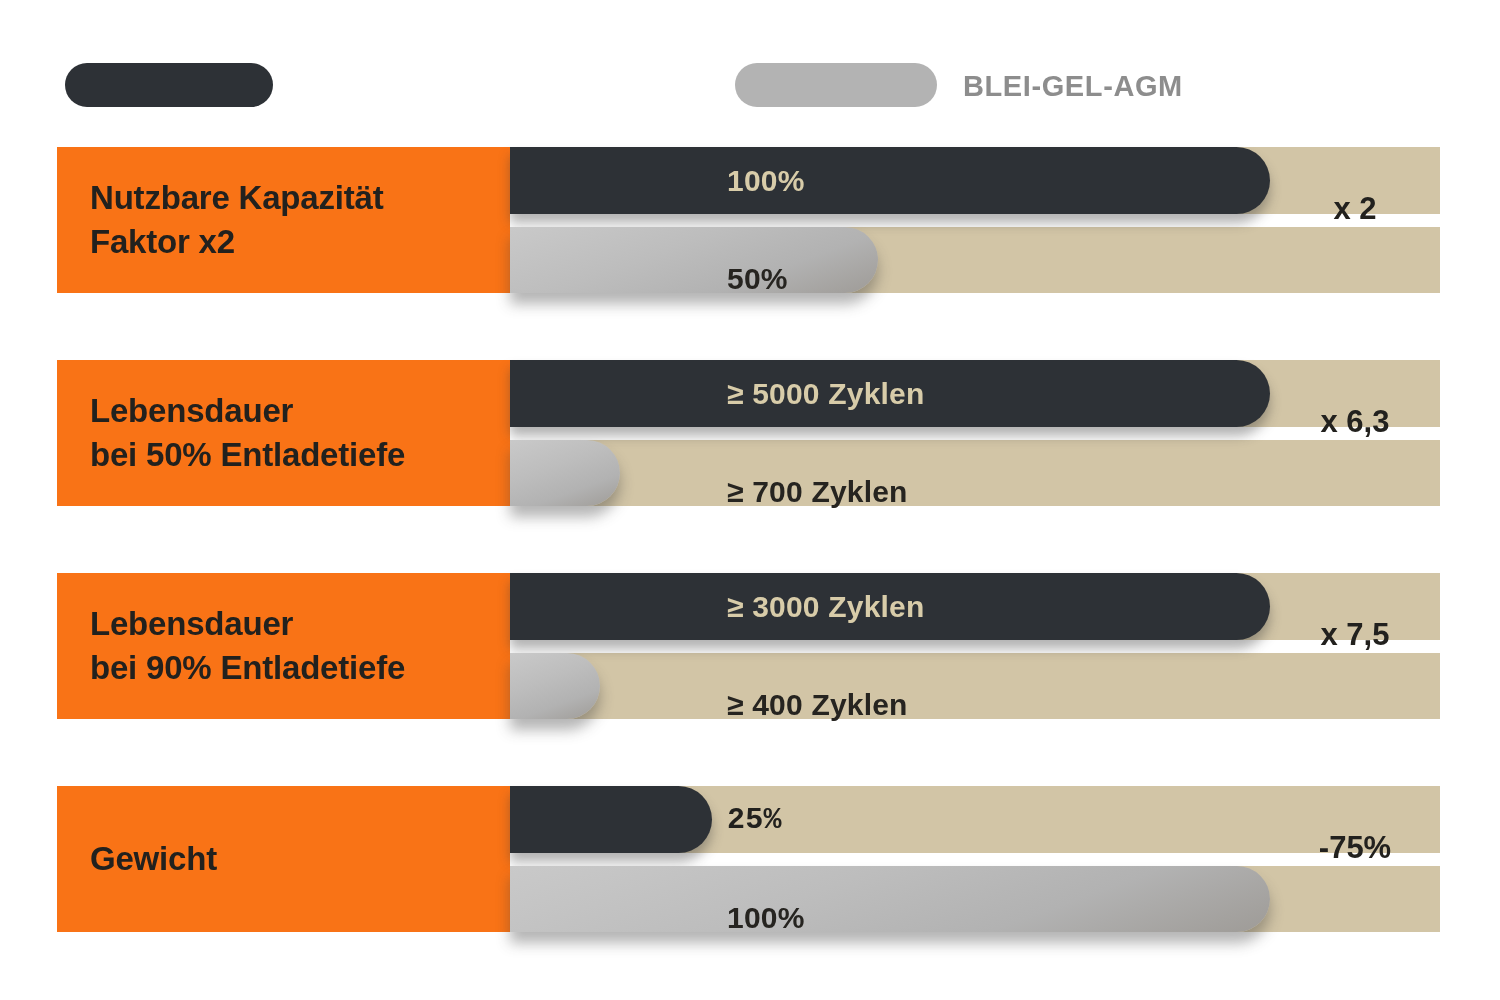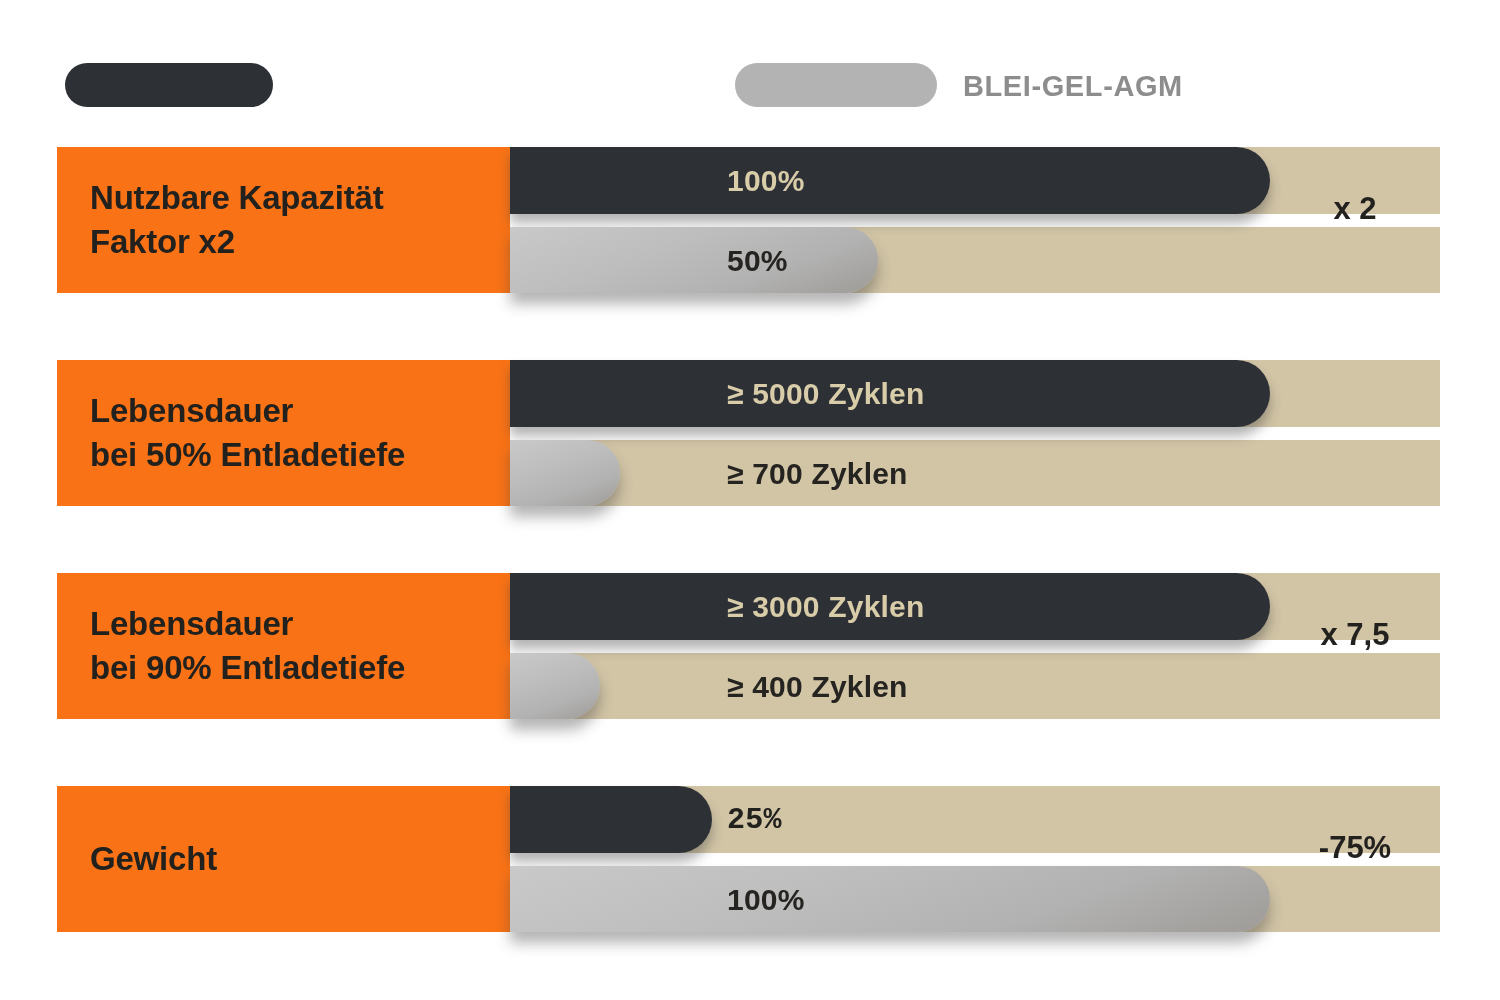--- a/index.html
+++ b/index.html
@@ -69,21 +69,21 @@
     box-shadow: 0 11px 14px rgba(60, 60, 60, 0.38);
   }
 
   .value {
     position: absolute; left: 670px;
     font-size: 30px; white-space: nowrap;
     letter-spacing: 0.2px;
   }
   .value.lith { top: 0; height: 67px; line-height: 68px; color: #d8cca9; }
   .value.lith.outside { color: #22211e; font-family: Liberation Mono, monospace; }
-  .value.agm { top: 80px; height: 66px; line-height: 67px; color: #262420; }
+  .value.agm { top: 98px; height: 66px; line-height: 67px; color: #262420; }
 
   .factor {
     position: absolute; left: 1213px; top: 0;
     width: 170px; height: 67px; line-height: 68px;
     text-align: center;
     font-size: 31px; color: #22211e;
     white-space: nowrap;
     margin-top: 28px;
   }
 </style>
@@ -117,20 +117,21 @@
       <div class="label-panel">
           <div>Lebensdauer</div>
           <div>bei 50% Entladetiefe</div>
         </div>
       <div class="strip top"></div>
       <div class="strip bottom"></div>
       <div class="bar dark" style="width: 760px;"></div>
       <div class="bar gray" style="width: 110px;"></div>
       <div class="value lith">≥ 5000 Zyklen</div>
       <div class="value agm">≥ 700 Zyklen</div>
+      <div class="factor">x 6,3</div>
     </section>
 
     <section class="row" style="top: 573px;">
       <div class="label-panel">
           <div>Lebensdauer</div>
           <div>bei 90% Entladetiefe</div>
         </div>
       <div class="strip top"></div>
       <div class="strip bottom"></div>
       <div class="bar dark" style="width: 760px;"></div>

